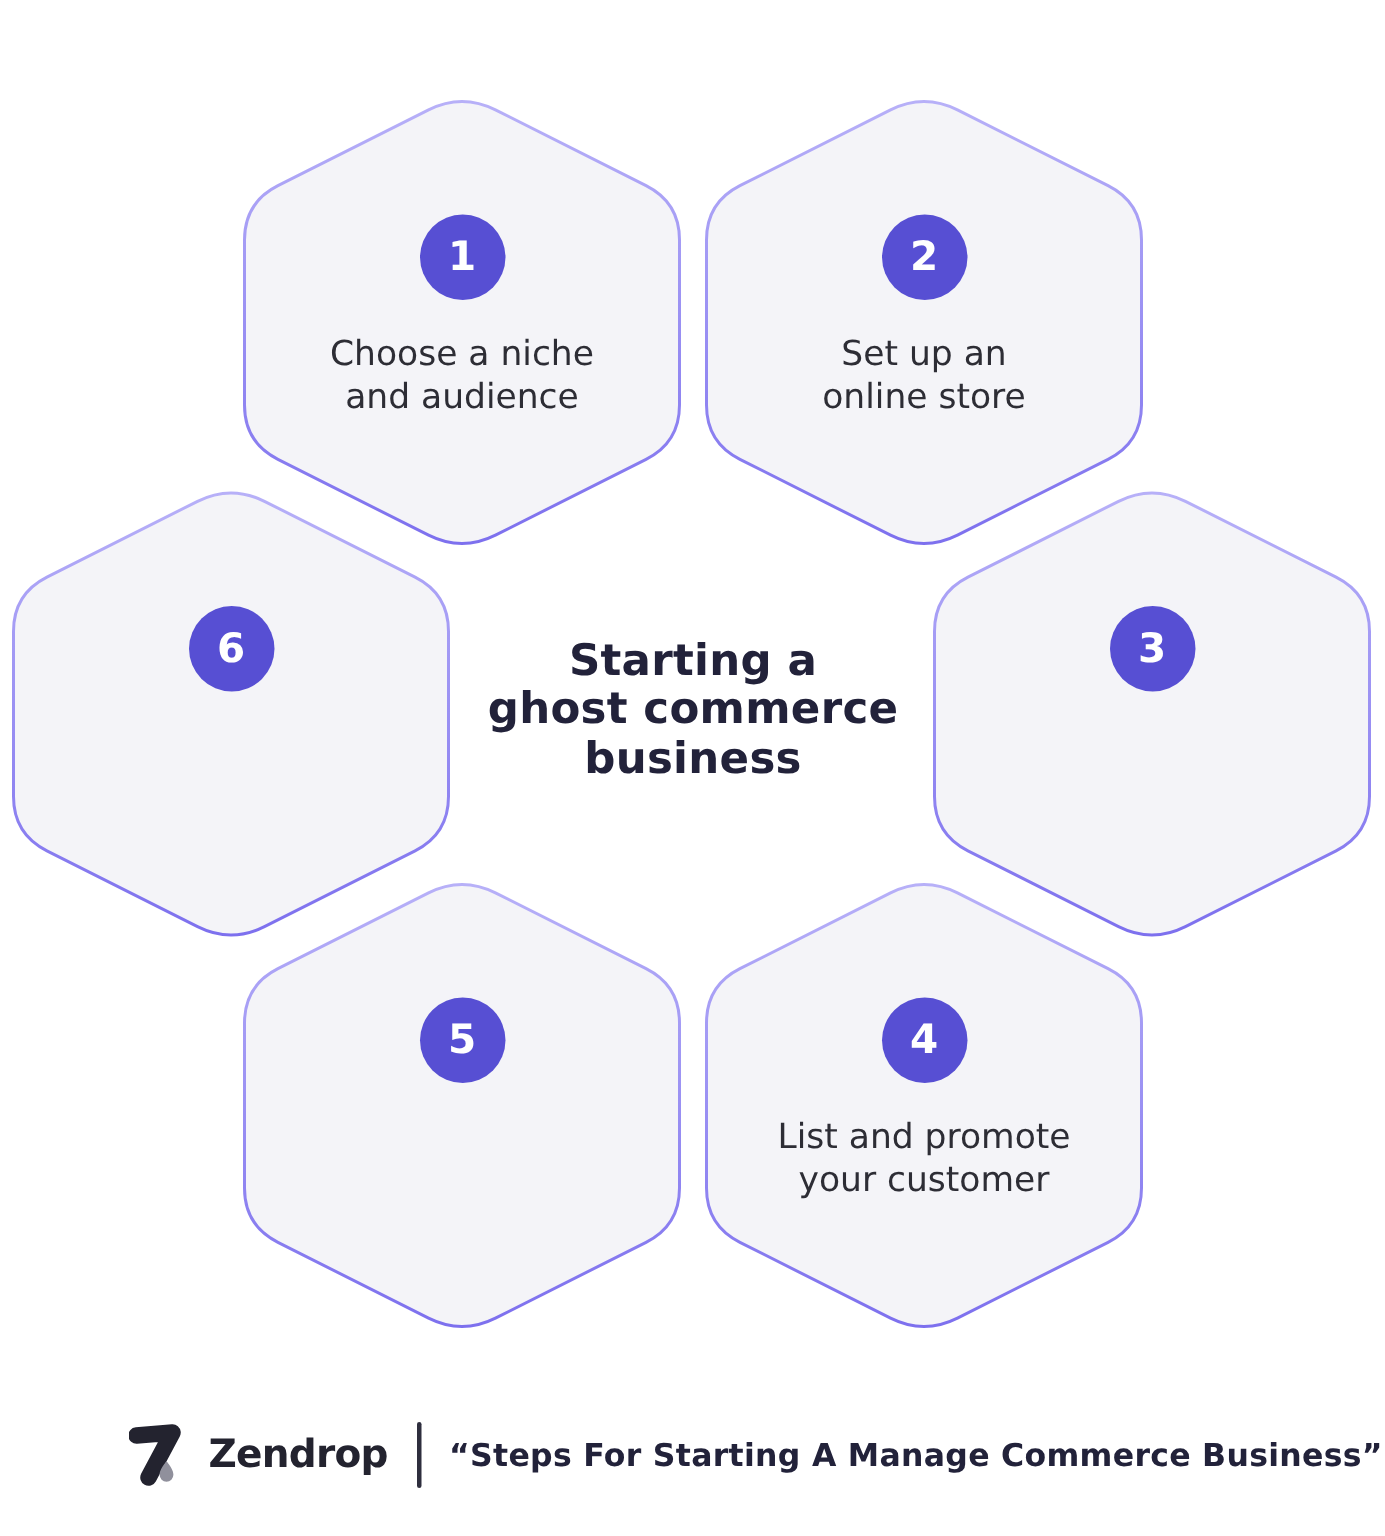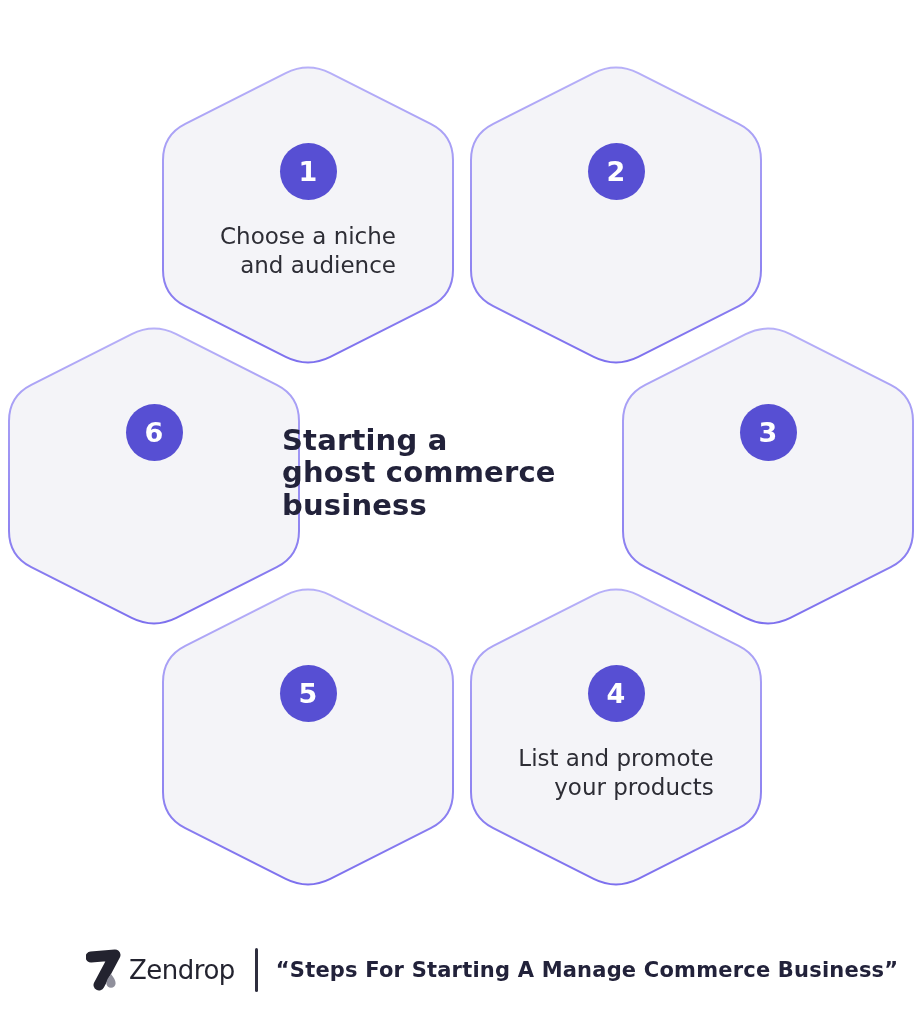--- a/index.html
+++ b/index.html
@@ -42,52 +42,52 @@
     background: var(--accent, #574fd3);
     color: #ffffff;
     display: flex;
     align-items: center;
     justify-content: center;
     font-size: 27px;
     font-weight: bold;
   }
   .label {
     margin-top: 22px;
-    text-align: right;
+    text-align: center;
     white-space: pre-line;
     font-size: 23px;
     line-height: 1.24;
     color: var(--text_color, #2d2d35);
   }
   .title {
     position: absolute;
     left: 282px;
     top: 424px;
     width: 360px;
-    text-align: left;
+    text-align: center;
     white-space: pre-line;
     font-size: 29px;
     line-height: 1.12;
     font-weight: bold;
     letter-spacing: 0.2px;
     color: var(--title_color, #22223a);
   }
   .footer {
     position: absolute;
     left: 86px;
     top: 944px;
     height: 52px;
     display: flex;
     align-items: center;
   }
   .logo-mark { flex: 0 0 auto; }
   .brand-name {
-    margin-left: 7px;
+    margin-left: 17px;
     font-size: 26px;
-    font-weight: normal;
+    font-weight: bold;
     color: var(--brand_dark, #23232f);
     letter-spacing: -0.5px;
   }
   .footer-divider {
     width: 3px;
     height: 44px;
     background: #2e2e3e;
     border-radius: 2px;
     margin: 0 18px 0 20px;
   }
@@ -121,30 +121,32 @@
   </svg>
 
   <div class="step" style="left:173px; top:143px;">
     <div class="badge">1</div>
     <div class="label">Choose a niche
 and audience</div>
   </div>
 
   <div class="step" style="left:481px; top:143px;">
     <div class="badge">2</div>
+    <div class="label">Set up an
+online store</div>
   </div>
 
   <div class="step" style="left:633px; top:404px;">
     <div class="badge">3</div>
   </div>
 
   <div class="step" style="left:481px; top:665px;">
     <div class="badge">4</div>
     <div class="label">List and promote
-your products</div>
+your customer</div>
   </div>
 
   <div class="step" style="left:173px; top:665px;">
     <div class="badge">5</div>
   </div>
 
   <div class="step" style="left:19px; top:404px;">
     <div class="badge">6</div>
   </div>
 

